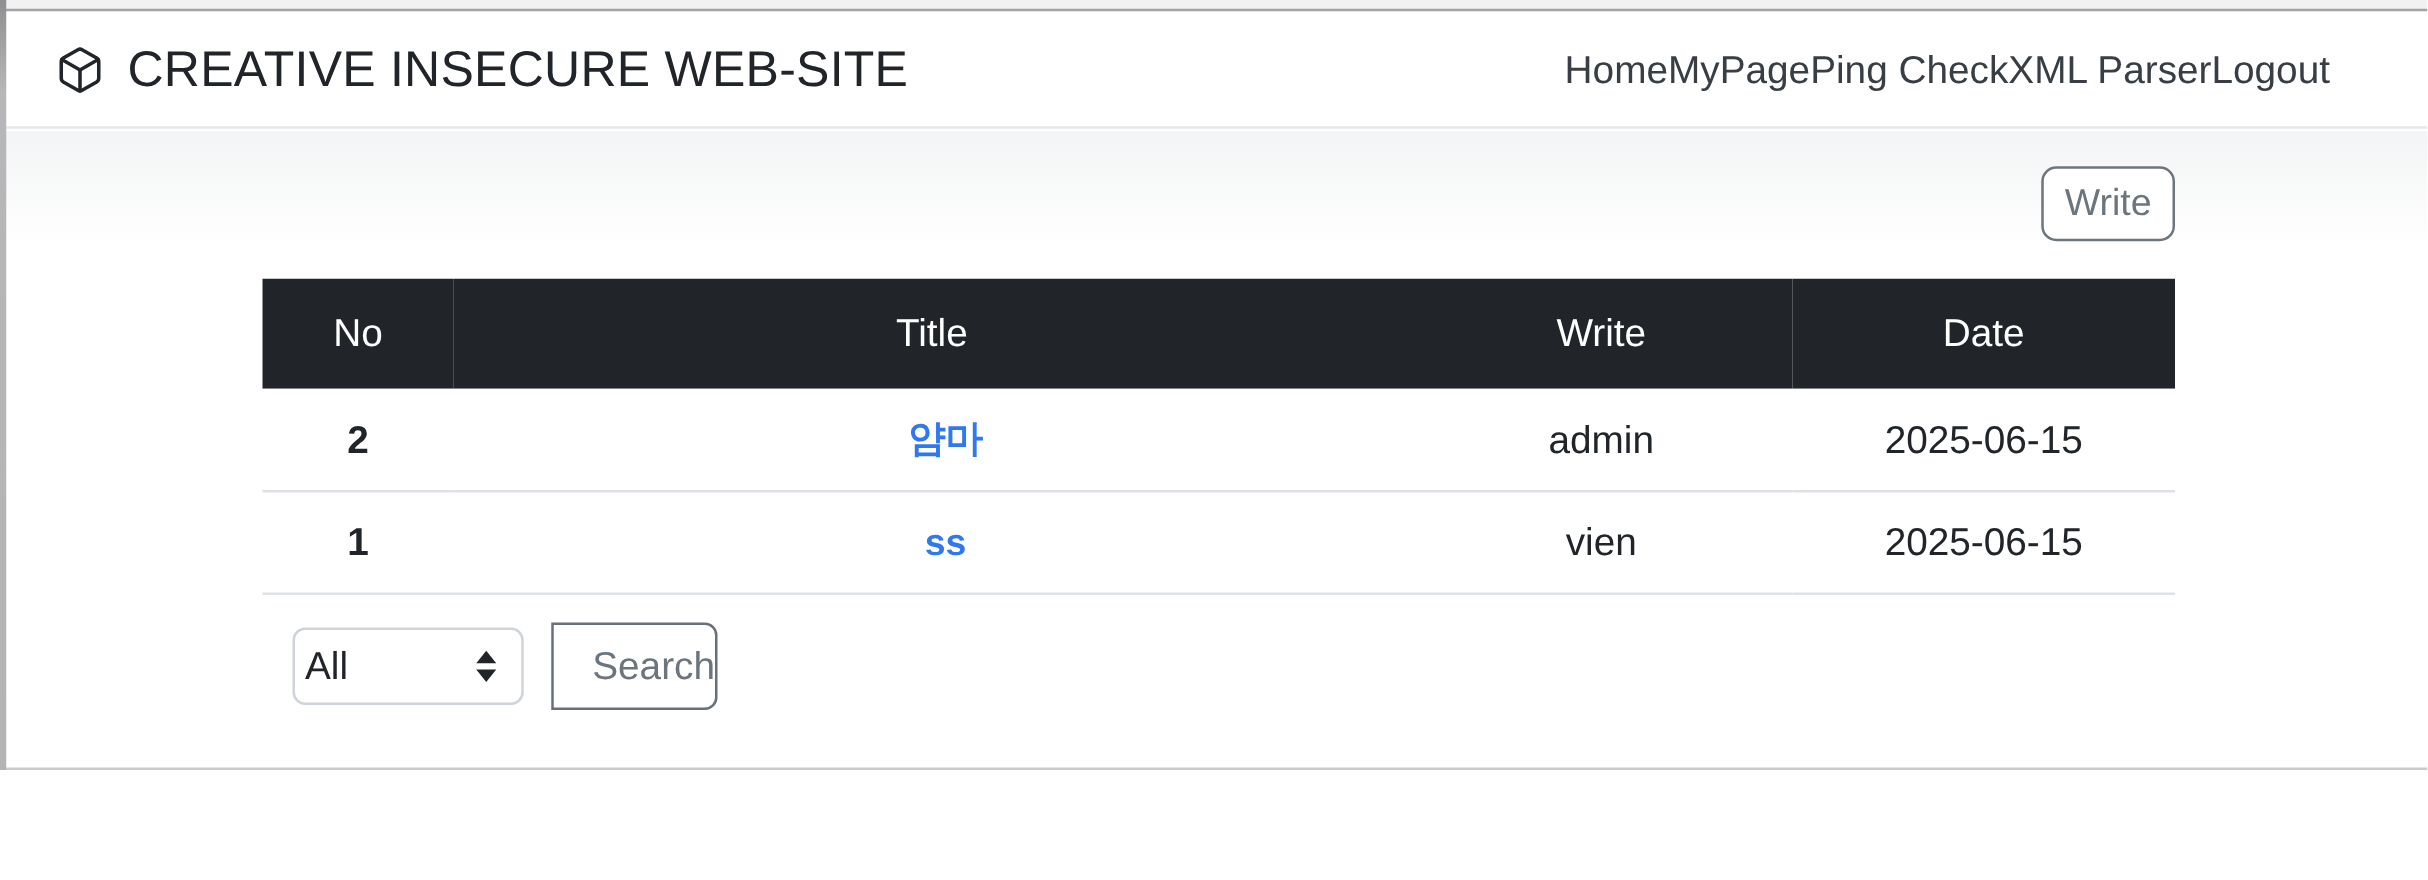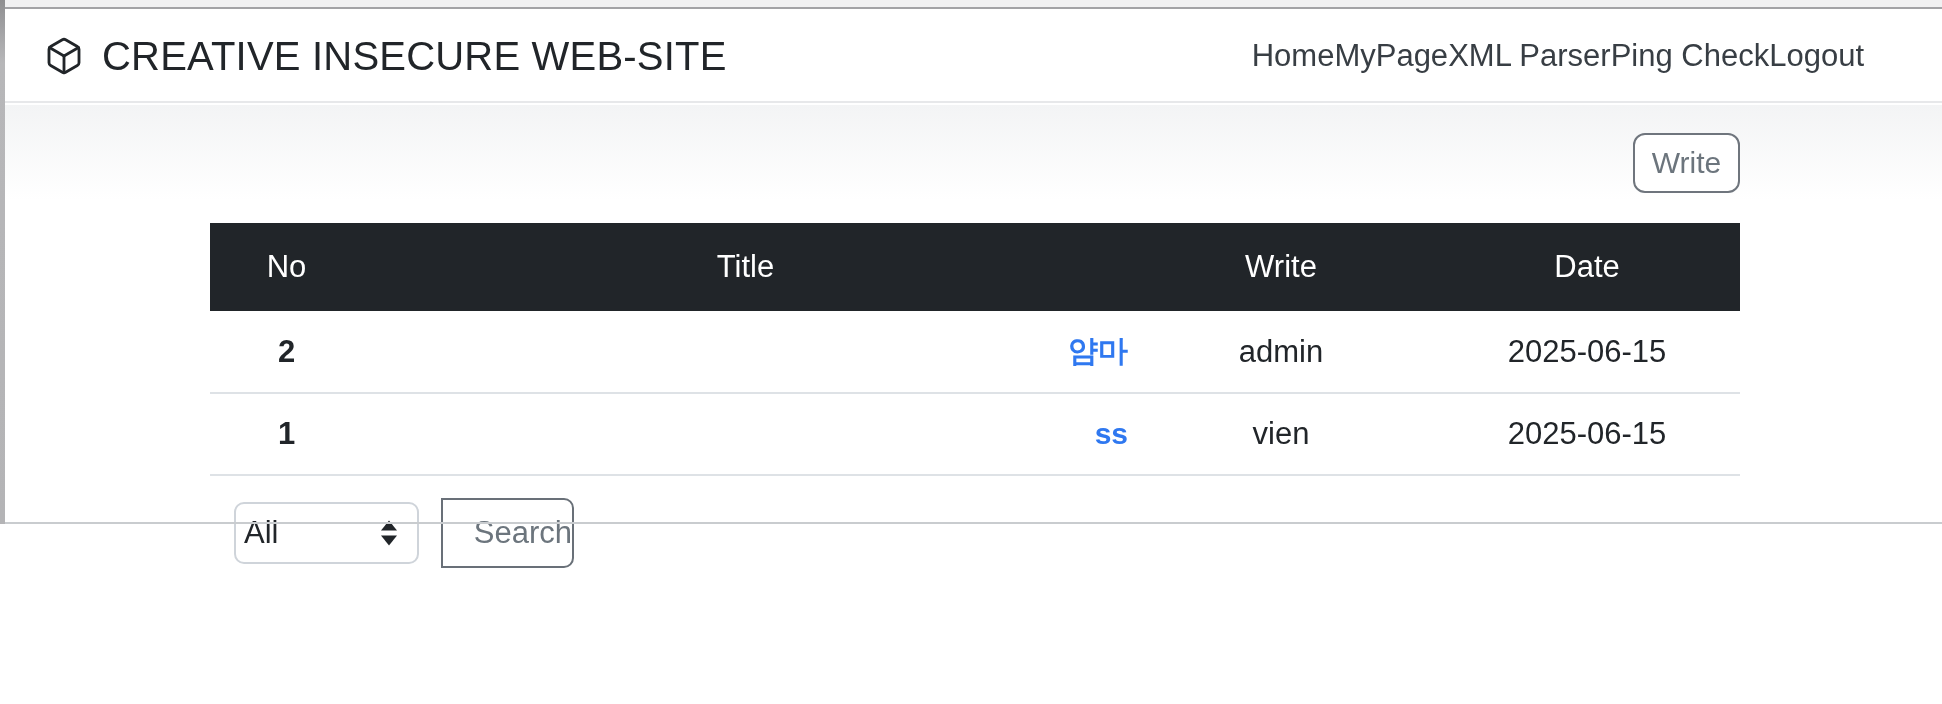--- a/index.html
+++ b/index.html
@@ -1,18 +1,18 @@
 <!DOCTYPE html>
 <html><head>
 <meta charset="utf-8">
 <style>
   * { margin:0; padding:0; box-sizing:border-box; }
   html,body { width:1942px; height:704px; background:#fff;
               font-family:"Liberation Sans", sans-serif; color:#212529; overflow:hidden; }
-  .stage { position:relative; width:1942px; height:524px; background:#fff; }
+  .stage { position:relative; width:1942px; height:616px; background:#fff; }
 
   
   .top-strip { position:absolute; top:0; left:0; right:0; height:9px;
                background:#f1f1f2; border-bottom:2px solid #a3a3a6; z-index:50; }
   .left-strip { position:absolute; top:0; left:0; bottom:0; width:5px; z-index:60;
                 background:linear-gradient(180deg,#8f8f91 0%,#b7b7b9 12%,#b4b4b6 100%); }
   .bottom-strip { position:absolute; bottom:0; left:0; right:0; height:2px; background:#c9cccf; z-index:50; }
 
   
   .navbar { position:absolute; top:11px; left:0; right:0; height:92px; background:#fff;
@@ -35,21 +35,21 @@
                  width:107px; height:60px; cursor:pointer; }
 
   table.board { width:100%; margin-top:30px; border-collapse:collapse; table-layout:fixed; }
   .board thead th { background:#212529; color:#fff; font-weight:normal; font-size:31px;
                     height:88px; text-align:center; }
   .board col.c-no { width:10%; } .board col.c-title { width:50%; }
   .board col.c-write { width:20%; } .board col.c-date { width:20%; }
   .board tbody td, .board tbody th { height:82px; border-bottom:2px solid #dee2e6;
                                      font-size:31px; vertical-align:middle; background:#fff; }
   .cell-no { font-weight:bold; text-align:center; color:#212529; }
-  .cell-title { text-align:right; padding-left:22px; }
+  .cell-title { text-align:center; padding-left:22px; }
   .cell-title a { color:#2f78f0; font-weight:bold; font-size:30px; text-decoration:none; cursor:pointer; }
   .cell-center { text-align:center; font-weight:normal; color:#212529;margin-top:38px; }
 
   
   .search-row { display:flex; align-items:center; margin-top:22px; padding-left:24px; }
   .select-box { position:relative; width:185px; height:62px; border:2px solid #cfd4da;
                 border-radius:10px; background:#fff; display:flex; align-items:center;
                 padding-left:8px; font-size:31px; color:#212529; cursor:pointer; }
   .caret-stack { position:absolute; right:20px; top:50%; transform:translateY(-50%);
                  display:flex; flex-direction:column; align-items:center; }
@@ -81,22 +81,22 @@
           <path d="M21 16V8a2 2 0 0 0-1-1.73l-7-4a2 2 0 0 0-2 0l-7 4A2 2 0 0 0 3 8v8a2 2 0 0 0 1 1.73l7 4a2 2 0 0 0 2 0l7-4A2 2 0 0 0 21 16z"></path>
           <polyline points="3.27 6.96 12 12.01 20.73 6.96"></polyline>
           <line x1="12" y1="22.08" x2="12" y2="12"></line>
         </svg>
       </span>
       <span class="brand-text">CREATIVE INSECURE WEB-SITE</span>
     </div>
     <div class="nav-links">
       <a class="nav-link">Home</a>
       <a class="nav-link">MyPage</a>
+      <a class="nav-link">Ping Check</a>
       <a class="nav-link">XML Parser</a>
-      <a class="nav-link">Ping Check</a>
       <a class="nav-link">Logout</a>
     </div>
   </div>
 
   <div class="main">
     <div class="container">
 
       <div class="toolbar">
         <button class="btn-outline">Write</button>
       </div>

